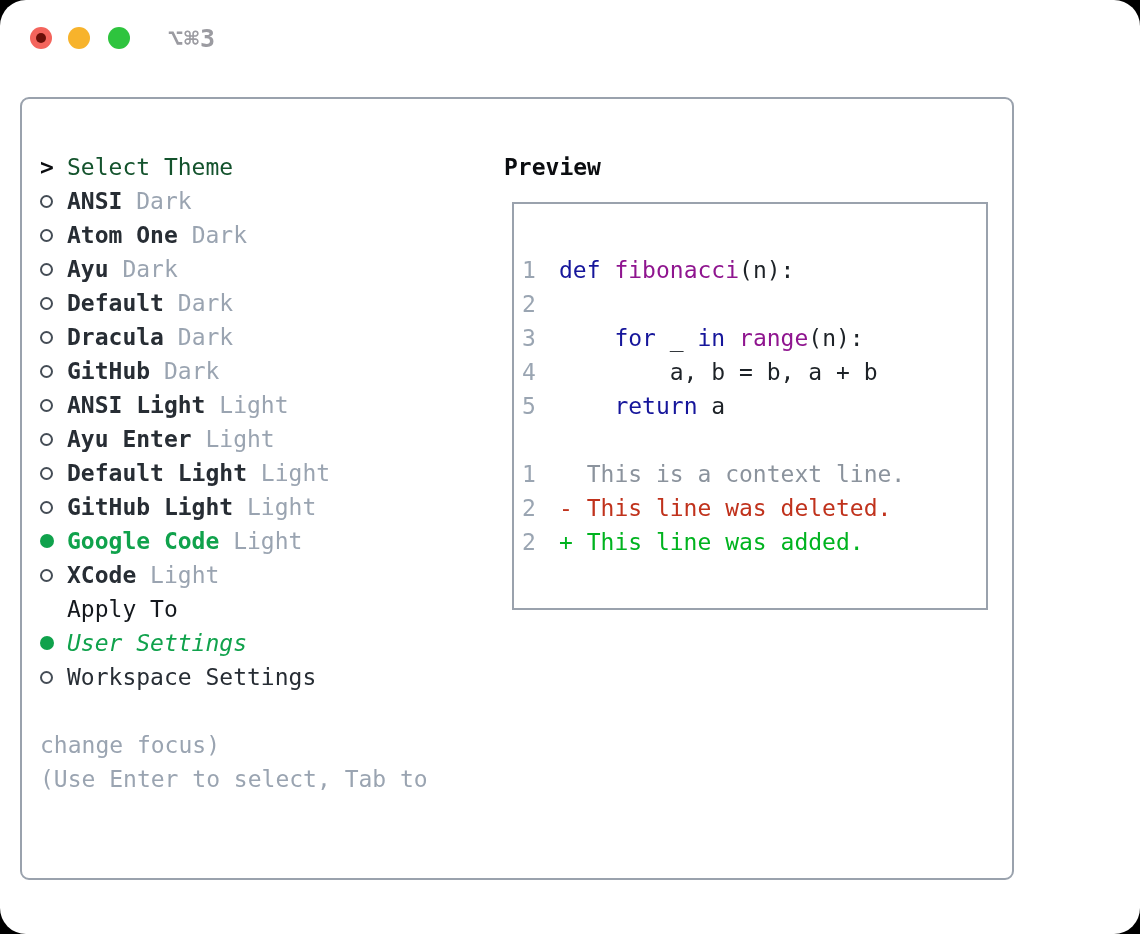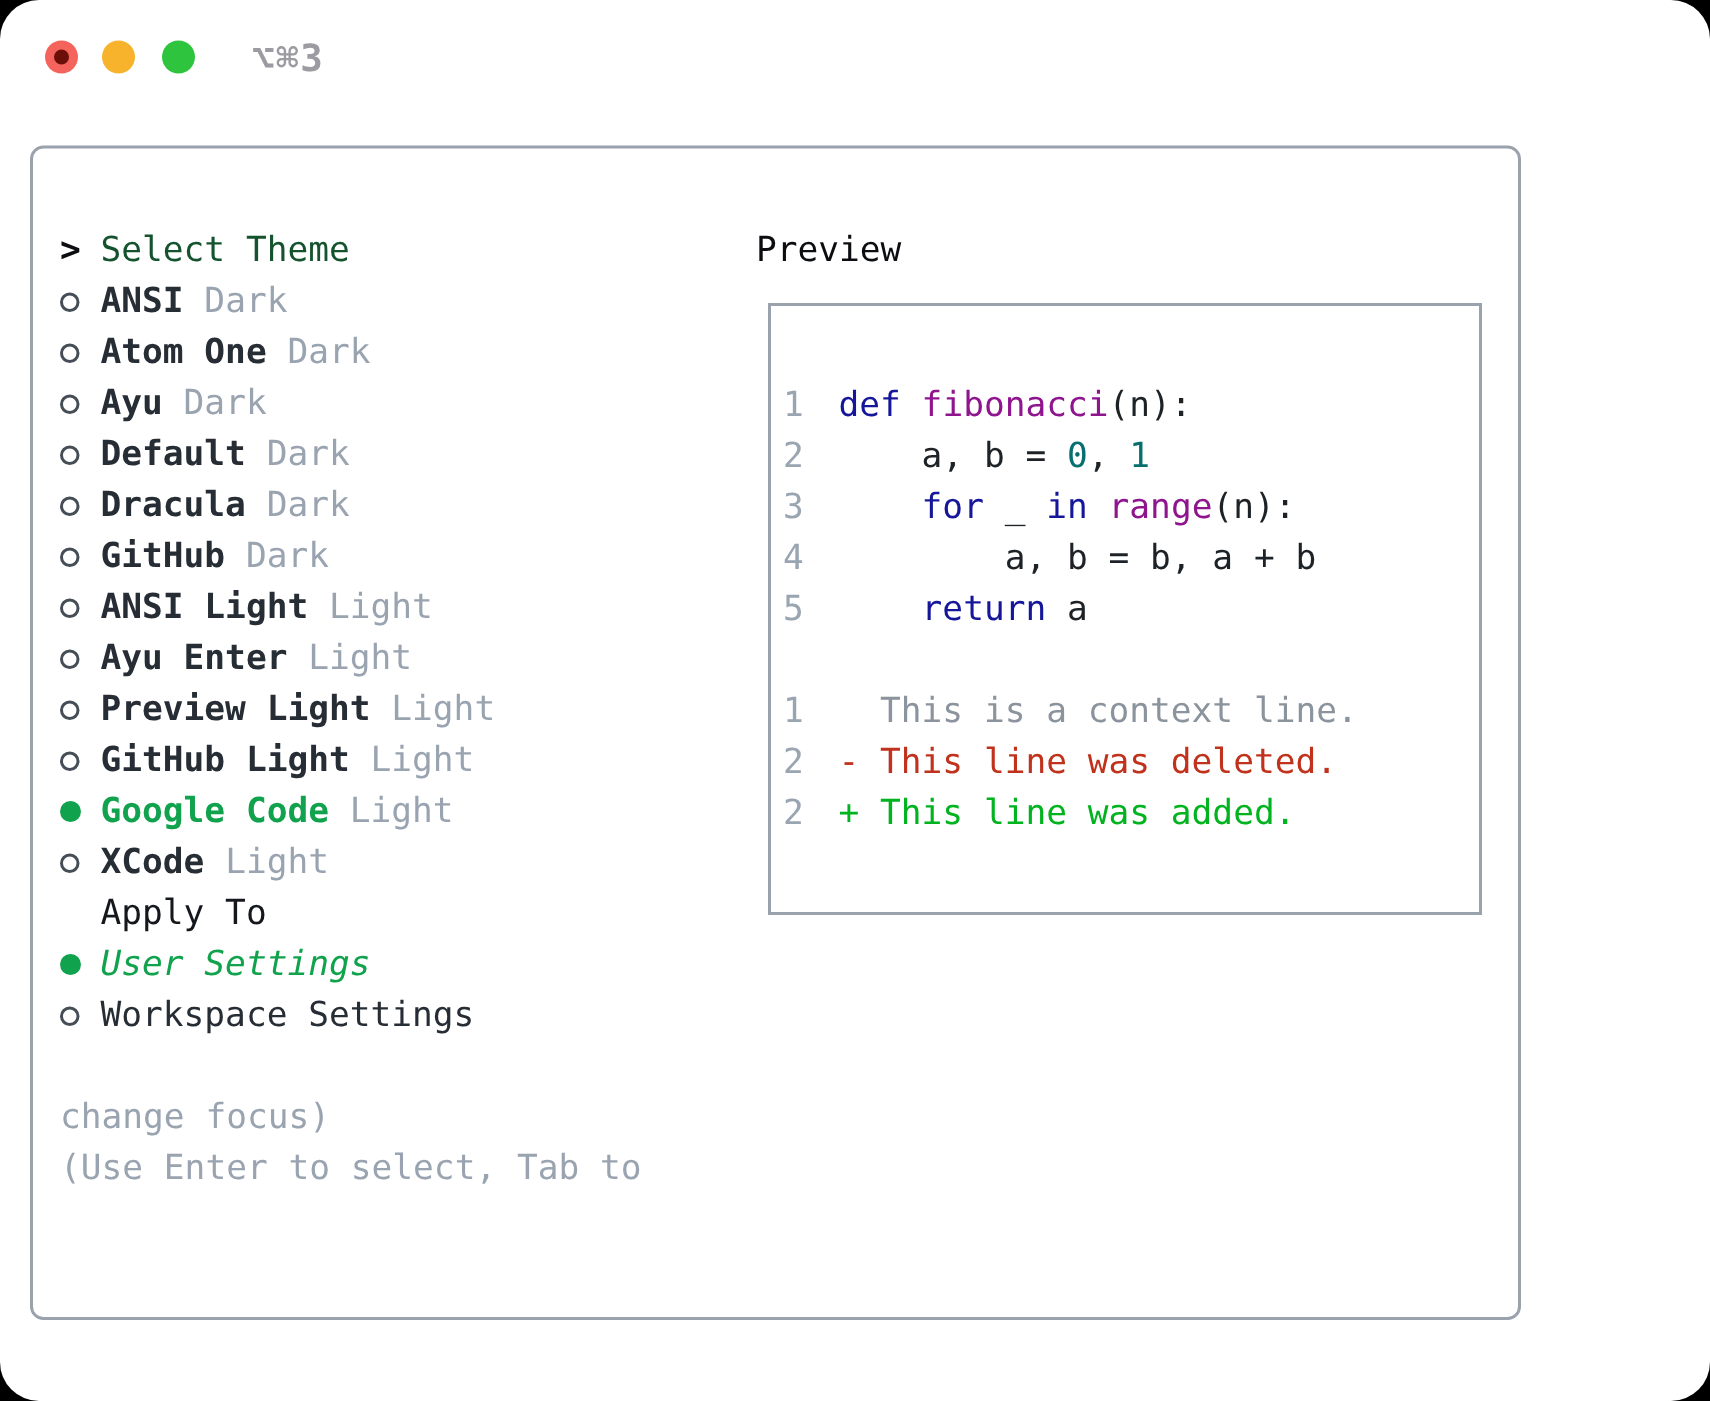--- a/index.html
+++ b/index.html
@@ -49,21 +49,21 @@
   .variant { color:var(--muted); }
   .applyhdr { }
   .applyhdr .label { color:#14181d; }
   .opt .label { color:#272d34; }
   .opt .label.sel { color:var(--accent_green);font-style:italic; }
   .help { margin-top:34px; color:var(--muted); }
   .help .row { height:34px; }
   
   .preview-hdr {
     position:absolute; left:482px; top:51px; height:34px; display:flex; align-items:center;
-    font-size:23px; font-weight:normal; color:#0b0d10;
+    font-size:23px; font-weight:bold; color:#0b0d10;
   }
   .preview-box {
     position:absolute; left:490px; top:103px; width:476px; height:408px;
     border:2px solid var(--border); box-sizing:border-box; background:#fff;
     padding:49px 0 0 8px; font-size:23px; overflow:hidden;
   }
   .pline { display:flex; height:34px; align-items:center; white-space:pre; }
   .ln { width:37px; flex:0 0 37px; color:var(--line_num); }
   .tok-kw  { color:var(--kw); }
   .tok-fn  { color:var(--fn); }
@@ -96,21 +96,21 @@
 
       <div id="theme-list">
           <div class="row"><span class="marker"><span class="radio"></span></span><span class="itemname">ANSI</span><span class="variant"> Dark</span></div>
           <div class="row"><span class="marker"><span class="radio"></span></span><span class="itemname">Atom One</span><span class="variant"> Dark</span></div>
           <div class="row"><span class="marker"><span class="radio"></span></span><span class="itemname">Ayu</span><span class="variant"> Dark</span></div>
           <div class="row"><span class="marker"><span class="radio"></span></span><span class="itemname">Default</span><span class="variant"> Dark</span></div>
           <div class="row"><span class="marker"><span class="radio"></span></span><span class="itemname">Dracula</span><span class="variant"> Dark</span></div>
           <div class="row"><span class="marker"><span class="radio"></span></span><span class="itemname">GitHub</span><span class="variant"> Dark</span></div>
           <div class="row"><span class="marker"><span class="radio"></span></span><span class="itemname">ANSI Light</span><span class="variant"> Light</span></div>
           <div class="row"><span class="marker"><span class="radio"></span></span><span class="itemname">Ayu Enter</span><span class="variant"> Light</span></div>
-          <div class="row"><span class="marker"><span class="radio"></span></span><span class="itemname">Preview Light</span><span class="variant"> Light</span></div>
+          <div class="row"><span class="marker"><span class="radio"></span></span><span class="itemname">Default Light</span><span class="variant"> Light</span></div>
           <div class="row"><span class="marker"><span class="radio"></span></span><span class="itemname">GitHub Light</span><span class="variant"> Light</span></div>
           <div class="row"><span class="marker"><span class="radio on"></span></span><span class="itemname sel">Google Code</span><span class="variant"> Light</span></div>
           <div class="row"><span class="marker"><span class="radio"></span></span><span class="itemname">XCode</span><span class="variant"> Light</span></div>
         </div>
 
       <div class="applyhdr row">
         <span class="marker"></span>
         <span class="label">Apply To</span>
       </div>
 
@@ -123,21 +123,21 @@
         <div class="row">change focus)</div>
         <div class="row">(Use Enter to select, Tab to</div>
       </div>
     </div>
 
     <div class="preview-hdr">Preview</div>
 
     <div class="preview-box">
       <div id="code-lines">
           <div class="pline"><span class="ln">1</span><span class="pcontent"><span class="tok-kw">def</span><span class="tok-pl"> </span><span class="tok-fn">fibonacci</span><span class="tok-pl">(n):</span></span></div>
-          <div class="pline"><span class="ln">2</span><span class="pcontent"><span class="tok-pl">    a, b = </span><span class="tok-num">0</span><span class="tok-pl">, </span><span class="tok-num">1</span></span></div>
+          <div class="pline"><span class="ln">2</span></div>
           <div class="pline"><span class="ln">3</span><span class="pcontent"><span class="tok-pl">    </span><span class="tok-kw">for</span><span class="tok-pl"> _ </span><span class="tok-kw">in</span><span class="tok-pl"> </span><span class="tok-fn">range</span><span class="tok-pl">(n):</span></span></div>
           <div class="pline"><span class="ln">4</span><span class="pcontent"><span class="tok-pl">        a, b = b, a + b</span></span></div>
           <div class="pline"><span class="ln">5</span><span class="pcontent"><span class="tok-pl">    </span><span class="tok-kw">return</span><span class="tok-pl"> a</span></span></div>
         </div>
       <div class="diffblock" id="diff-lines">
           <div class="pline"><span class="ln">1</span><span class="diff-context">  This is a context line.</span></div>
           <div class="pline"><span class="ln">2</span><span class="diff-deleted">- This line was deleted.</span></div>
           <div class="pline"><span class="ln">2</span><span class="diff-added">+ This line was added.</span></div>
         </div>
     </div>

